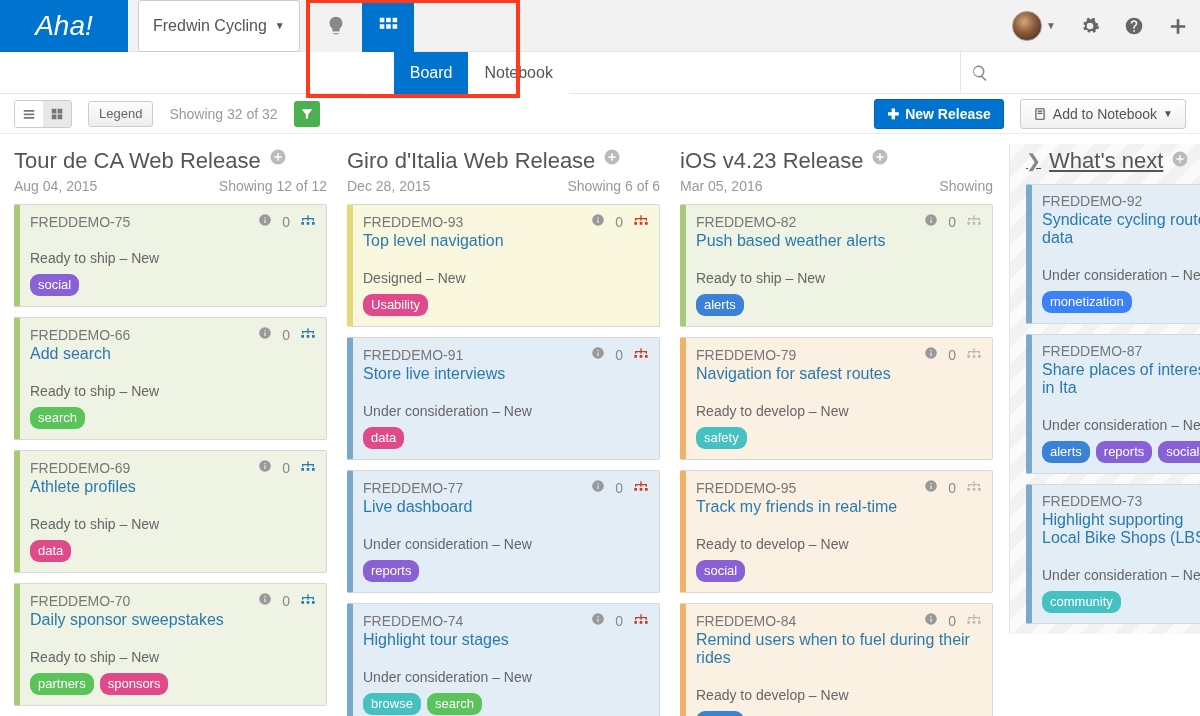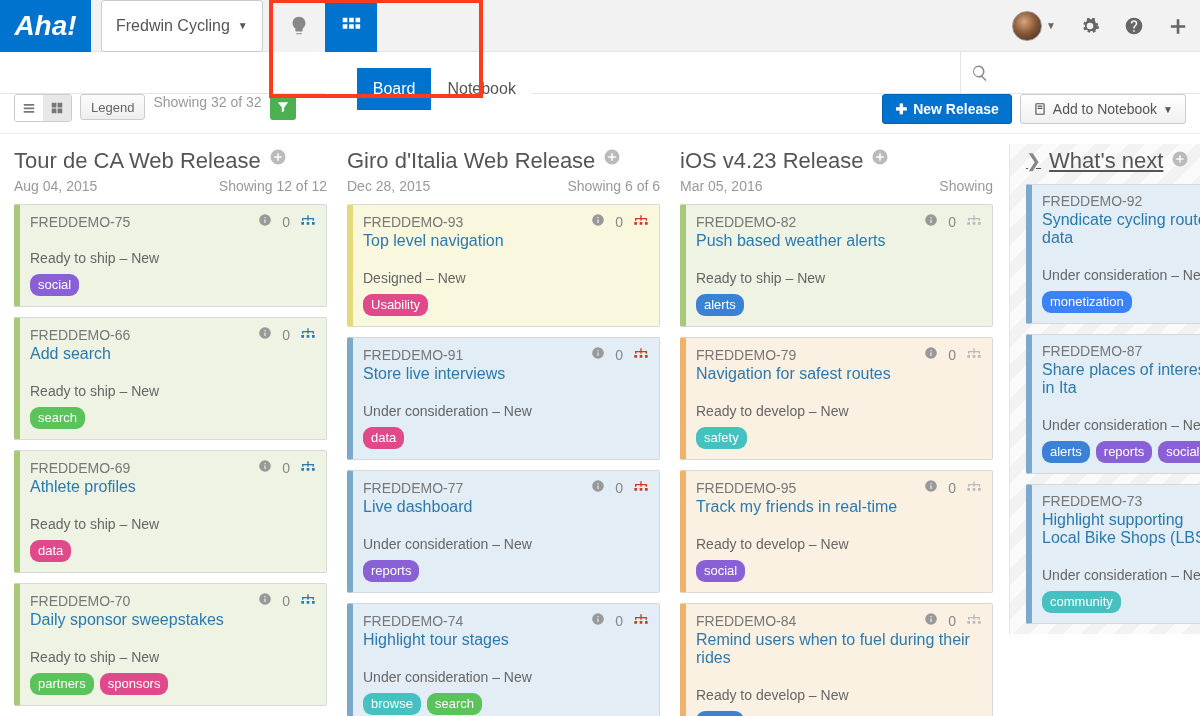--- a/index.html
+++ b/index.html
@@ -1,36 +1,36 @@
 <!DOCTYPE html>
 <html><head>
 <meta charset="utf-8">
 <style>
   * { box-sizing: border-box; margin: 0; padding: 0; }
   body { font-family: "Helvetica Neue", Helvetica, Arial, sans-serif; font-size: 14px; color: #333; background: #fff; width: 1200px; }
   .topbar { height: 52px; background: #f2f2f2; display: flex; align-items: center; border-bottom: 1px solid #e5e5e5; position: relative; }
-  .logo { width: 91px; height: 52px; background: #0073CF; color: #fff; display:flex; align-items:center; justify-content:center; font-weight: 700; font-size: 28px; font-style: italic; }
+  .logo { width: 128px; height: 52px; background: #0073CF; color: #fff; display:flex; align-items:center; justify-content:center; font-weight: 400; font-size: 28px; font-style: italic; }
   .product-picker { margin-left: 10px; height: 52px; border: 1px solid #ccc; background:#fff; border-radius: 3px; padding: 0 14px; display:flex; align-items:center; font-size:16px; color:#555; cursor:pointer; gap:8px;}
   .product-picker .caret { font-size: 10px; }
   .nav-block { position: relative; margin-left: 10px; display:flex; }
   .highlight-box { position:absolute; border: 4px solid #ff3b1f; top:-1px; left:-4px; width:214px; height:99px; pointer-events:none; z-index:20;}
   .nav-btn { width: 52px; height: 52px; display:flex; align-items:center;justify-content:center; background:#f2f2f2; color:#888; cursor:pointer;}
   .nav-btn.active { background:#0073CF; color:#fff;}
   .nav-btn svg { width:22px; height:22px; }
-  .sub-tabs { position:absolute; top:68px; left:52px; display:flex; height:42px; z-index:10; background:#fff;padding-left:32px;}
+  .sub-tabs { position:absolute; top:52px; left:52px; display:flex; height:42px; z-index:10; background:#fff;padding-left:32px;}
   .sub-tab { padding: 0 16px; display:flex; align-items:center; font-size:16px; cursor:pointer; border: none; background:#fff; color:#555;}
   .sub-tab.active { background:#0073CF; color:#fff;}
   .top-right { margin-left:auto; display:flex; align-items:center; height:52px;}
   .avatar-wrap { display:flex; align-items:center; gap:4px; padding:0 12px; height:52px; cursor:pointer;}
   .avatar { width:30px; height:30px; border-radius:50%; background:radial-gradient(circle at 40% 35%, #d9a679 0%, #8a5a3a 45%, #3a2618 100%); border:1px solid #999;}
   .icon-btn { width:44px; height:52px; display:flex; align-items:center;justify-content:center; color:#666; cursor:pointer; font-size:20px;}
   .search-row { height:42px; border-bottom:1px solid #e5e5e5; display:flex; align-items:center;}
   .search-row .spacer { flex:1; }
   .search-cell { width:240px; border-left:1px solid #e5e5e5; height:42px; display:flex; align-items:center; padding:0 10px; color:#888;}
-  .toolbar { height:40px; display:flex; align-items:flex-start; padding:0 14px; gap:8px; border-bottom:1px solid #ececec;}
+  .toolbar { height:40px; display:flex; align-items:center; padding:0 14px; gap:16px; border-bottom:1px solid #ececec;}
   .view-toggle { display:flex; border:1px solid #ccc; border-radius:3px; overflow:hidden;}
   .view-toggle button { border:none; background:#fff; width:28px; height:26px; display:flex;align-items:center;justify-content:center; color:#777; cursor:pointer;}
   .view-toggle button.active { background:#e8e8e8;}
   .legend-btn { height:26px; border:1px solid #ccc; border-radius:3px; background:linear-gradient(#fcfcfc,#eee); padding:0 10px; font-size:13px; color:#666; cursor:pointer;}
   .count-label { color:#999; font-size:14px; }
   .filter-btn { width:26px; height:26px; background:#4caf50; border-radius:3px; border:none; color:#fff; display:flex;align-items:center;justify-content:center; cursor:pointer;}
   .toolbar .spacer { flex:1;}
   .btn-primary { background:#0073CF; color:#fff; border:1px solid #0062b0; height:30px; border-radius:3px; padding:0 12px; font-size:14px; font-weight:600; cursor:pointer; display:flex;align-items:center;gap:6px;}
   .btn-default { background:linear-gradient(#fff,#f1f1f1); color:#555; border:1px solid #ccc; height:30px; border-radius:3px; padding:0 12px; font-size:14px; cursor:pointer; display:flex;align-items:center;gap:6px;}
   .board { display:flex; padding: 10px 0 10px 14px; gap: 20px; align-items:flex-start; background:#fff; overflow:hidden;}

